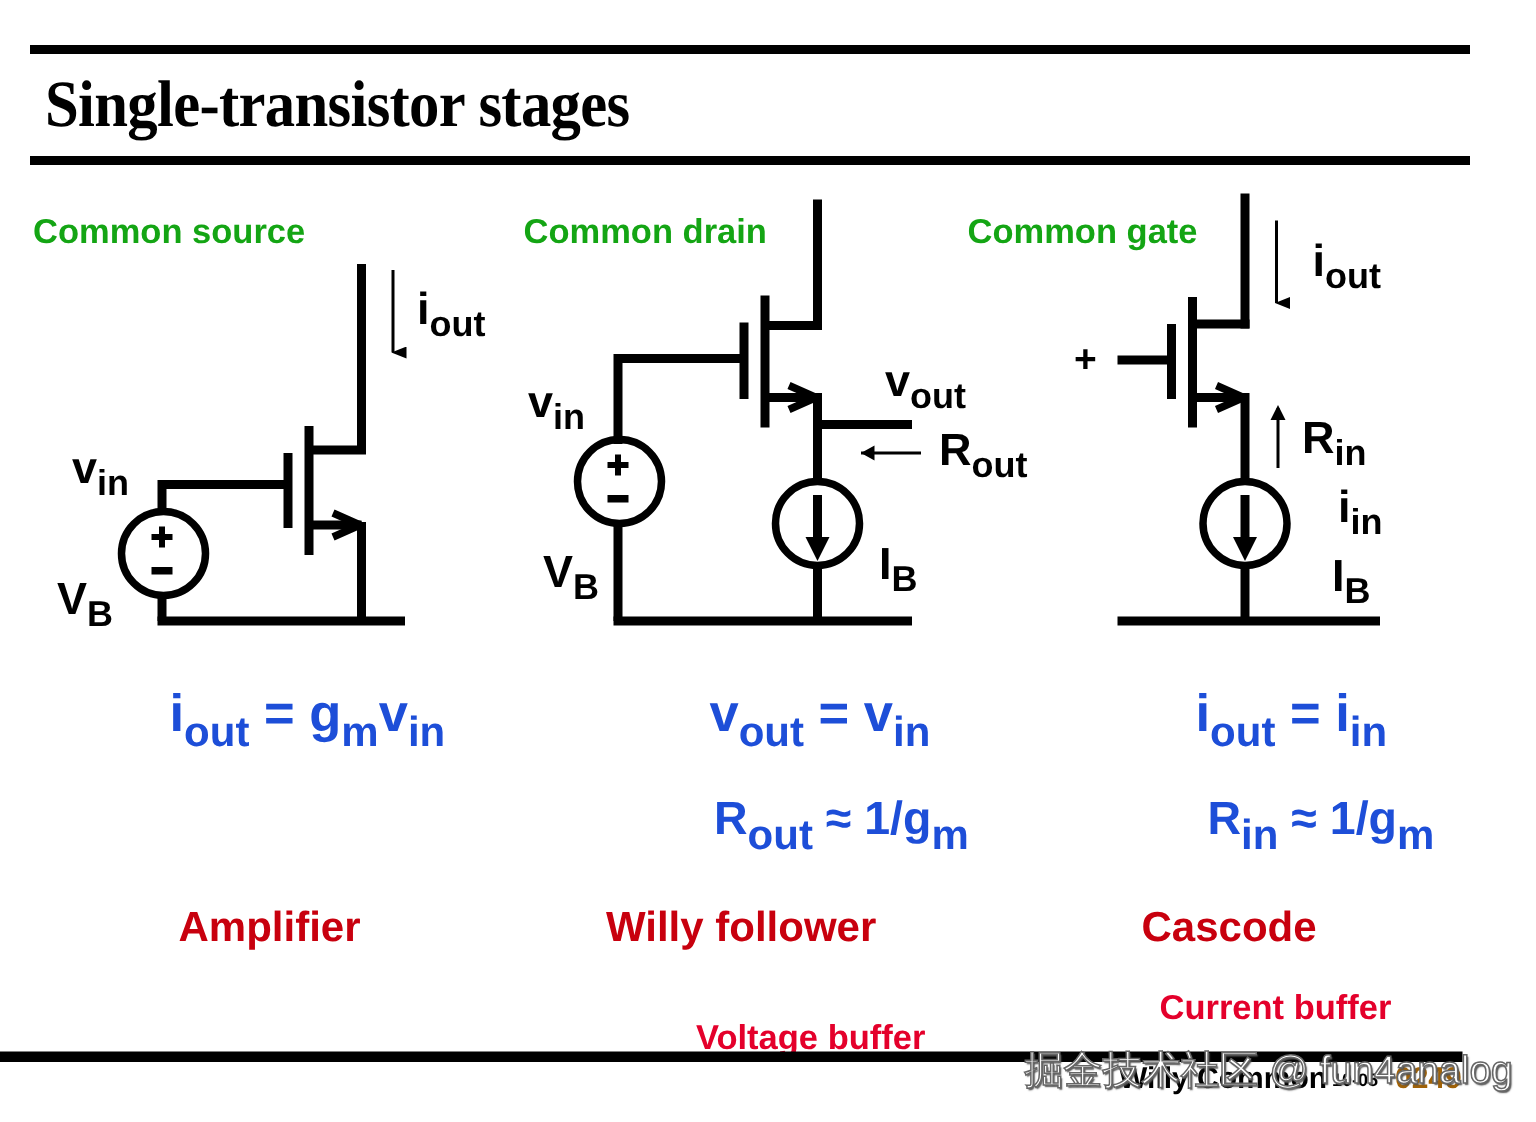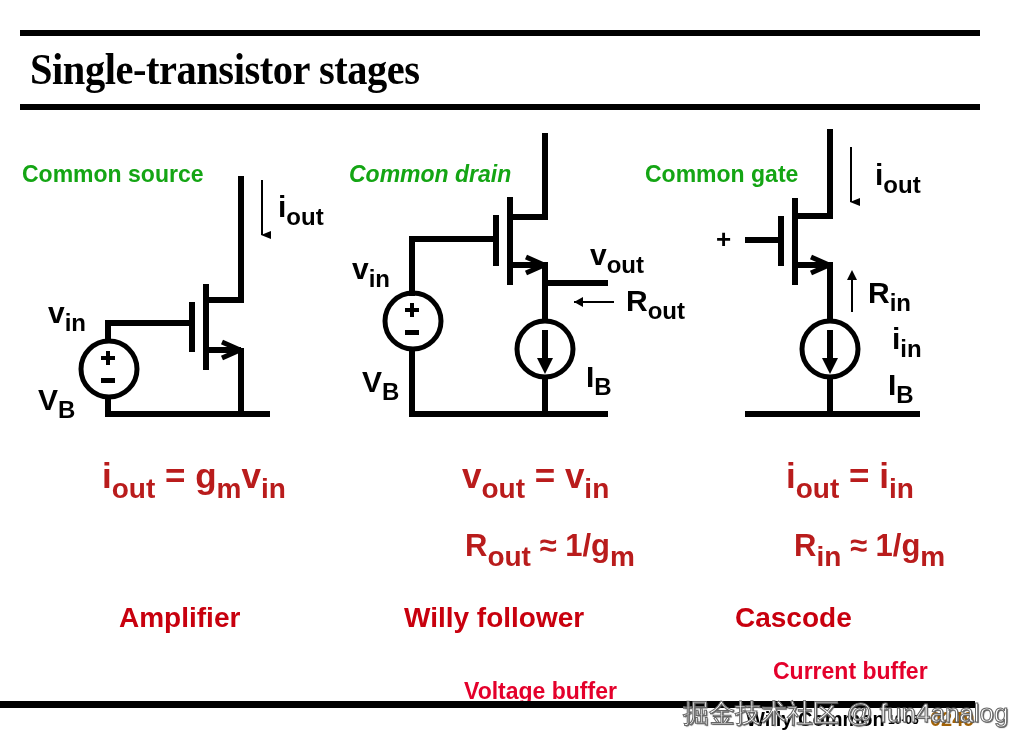--- a/index.html
+++ b/index.html
@@ -1,24 +1,24 @@
 <!DOCTYPE html>
 <html><head>
 <meta charset="utf-8">
 <style>
   html, body { margin: 0; padding: 0; background: #ffffff; }
   body { width: 1024px; height: 748px; position: relative; overflow: hidden; font-family: "Liberation Sans", sans-serif; }
   .rule { position: absolute; background: #000; }
   #title { position: absolute; left: 30px; top: 44px; font-family: "Liberation Serif", serif; font-weight: bold; font-size: 44px; color: #000; letter-spacing: -0.5px; transform: scaleX(0.92); transform-origin: left; white-space: nowrap; }
-  .lbl { position: absolute; white-space: nowrap; margin-top: 20px; }
+  .lbl { position: absolute; white-space: nowrap; }
   .green { color: #14a514; font-weight: bold; font-size: 23px; }
   .circ { position: absolute; left: 0; top: 0; }
   .sym { position: absolute; font-weight: bold; color: #000; font-size: 30px; white-space: nowrap; }
   .sym sub { font-size: 24px; vertical-align: -8px; }
-  .eq { position: absolute; color: #b91c1c; font-weight: bold; font-size: 35px; white-space: nowrap; }
+  .eq { position: absolute; color: #1d4ed8; font-weight: bold; font-size: 35px; white-space: nowrap; margin-left: 11px; }
   .eq sub { font-size: 28px; vertical-align: -10px; }
   .big-red { position: absolute; color: #c8000e; font-weight: bold; font-size: 28px; white-space: nowrap; }
   .small-red { position: absolute; color: #e4002b; font-weight: bold; font-size: 23px; white-space: nowrap; }
   #author { position: absolute; left: 746px; top: 708px; font-weight: bold; font-size: 20px; color: #000; white-space: nowrap; }
   #slide-date { position: absolute; left: 888px; top: 713px; font-weight: bold; font-size: 12px; color: #000; }
   #slide-num { position: absolute; left: 930px; top: 708px; font-weight: bold; font-size: 20px; color: #a16207; }
   #watermark { position: absolute; left: 683px; top: 696px; font-size: 26px; color: #fff; -webkit-text-stroke: 1px #666; text-shadow: 1px 1px 1px #555; white-space: nowrap; }
 </style>
 </head>
 <body>
@@ -103,21 +103,21 @@
       <path d="M852,270 L847,280 L857,280 Z" fill="#000" stroke="none"></path>
     </g>
   </g>
 </svg>
 
 <div class="lbl green" style="left:22px;top:141px;">Common source</div>
 <div class="sym" style="left:278px;top:190px;"><span>i</span><sub>out</sub></div>
 <div class="sym" style="left:48px;top:296px;"><span>v</span><sub>in</sub></div>
 <div class="sym" style="left:38px;top:383px;"><span>V</span><sub>B</sub></div>
 
-<div class="lbl green" style="left:349px;top:141px;font-style:italic;">Common drain</div>
+<div class="lbl green" style="left:349px;top:141px;">Common drain</div>
 <div class="sym" style="left:352px;top:252px;"><span>v</span><sub>in</sub></div>
 <div class="sym" style="left:362px;top:365px;"><span>V</span><sub>B</sub></div>
 <div class="sym" style="left:590px;top:238px;"><span>v</span><sub>out</sub></div>
 <div class="sym" style="left:626px;top:284px;"><span>R</span><sub>out</sub></div>
 <div class="sym" style="left:586px;top:360px;"><span>I</span><sub>B</sub></div>
 
 <div class="lbl green" style="left:645px;top:141px;">Common gate</div>
 <div class="sym" style="left:716px;top:224px;font-size:26px;">+</div>
 <div class="sym" style="left:875px;top:158px;"><span>i</span><sub>out</sub></div>
 <div class="sym" style="left:868px;top:276px;"><span>R</span><sub>in</sub></div>
@@ -135,21 +135,21 @@
 </div>
 <div class="eq" style="left:786px;top:456px;">
   <span>i</span><sub>out</sub><span> = </span><span>i</span><sub>in</sub>
 </div>
 <div class="eq" style="left:794px;top:528px;font-size:31px;">
   <span>R</span><sub>in</sub><span> ≈ </span><span>1/g</span><sub>m</sub>
 </div>
 
 <div class="big-red" style="left:119px;top:602px;">Amplifier</div>
 <div class="big-red" style="left:404px;top:602px;">Willy follower</div>
-<div class="big-red" style="left:735px;top:602px;">Cascode</div>
+<div class="big-red" style="left:761px;top:602px;">Cascode</div>
 <div class="small-red" style="left:464px;top:658px;margin-top:20px;">Voltage buffer</div>
 <div class="small-red" style="left:773px;top:658px;">Current buffer</div>
 
 <div class="rule" style="left:0;top:701px;width:975px;height:7px;"></div>
 <div id="author">Willy Common</div>
 <div id="slide-date">10-05</div>
 <div id="slide-num">0249</div>
 <div id="watermark">掘金技术社区 @ fun4analog</div>
 
 </body></html>

